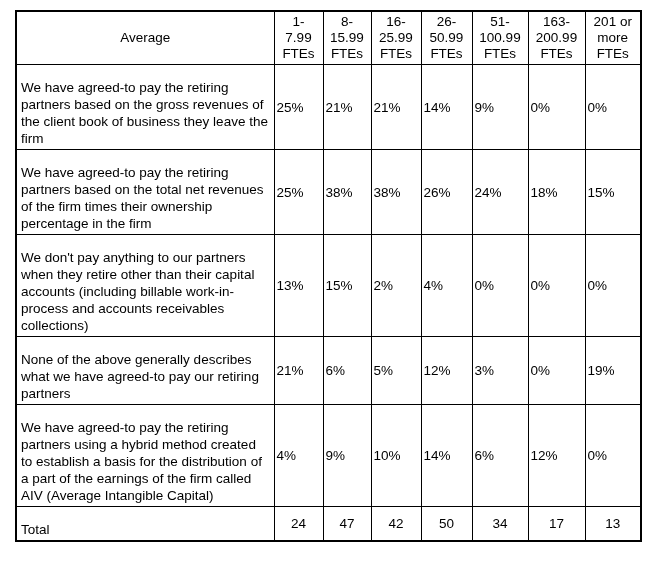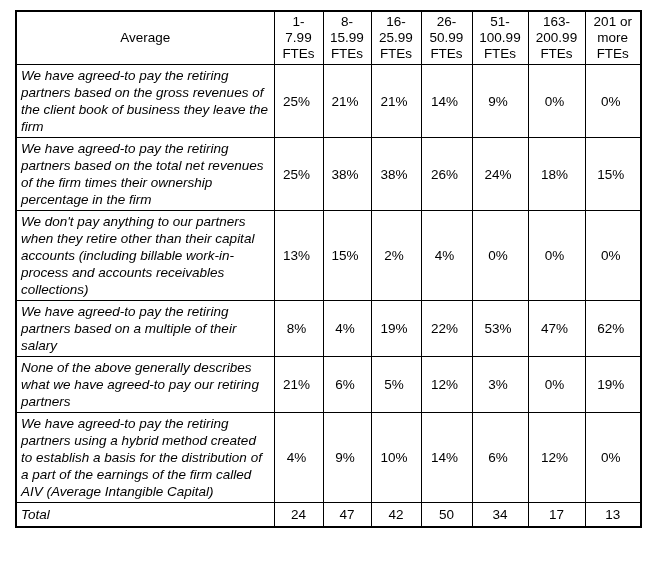--- a/index.html
+++ b/index.html
@@ -38,26 +38,25 @@
     text-align: center;
     vertical-align: middle;
     white-space: pre-line;
     line-height: 16px;
     height: 50px;
     padding: 2px 2px;
   }
   td.ans {
     text-align: left;
     vertical-align: middle;
-    padding: 2px 5px 2px 4px;
+    padding: 14px 5px 2px 4px;
     line-height: 17px;
-    font-style: italic;
   }
   td.val {
-    text-align: center;
+    text-align: left;
     vertical-align: middle;
     padding: 0 6px 0 2px;
   }
   td.tval {
     text-align: center;
     vertical-align: middle;
     padding: 0 2px;
   }
   tr.r1 td { height: 72px; }
   tr.r2 td { height: 73px; }
@@ -132,30 +131,20 @@
     <tr class="r3">
       <td class="ans">We don't pay anything to our partners when they retire other than their capital accounts (including billable work-in-process and accounts receivables collections)</td>
       <td class="val">13%</td>
       <td class="val">15%</td>
       <td class="val">2%</td>
       <td class="val">4%</td>
       <td class="val">0%</td>
       <td class="val">0%</td>
       <td class="val">0%</td>
     </tr>
-    <tr class="r4">
-      <td class="ans">We have agreed-to pay the retiring partners based on a multiple of their salary</td>
-      <td class="val">8%</td>
-      <td class="val">4%</td>
-      <td class="val">19%</td>
-      <td class="val">22%</td>
-      <td class="val">53%</td>
-      <td class="val">47%</td>
-      <td class="val">62%</td>
-    </tr>
     <tr class="r6">
       <td class="ans">None of the above generally describes what we have agreed-to pay our retiring partners</td>
       <td class="val">21%</td>
       <td class="val">6%</td>
       <td class="val">5%</td>
       <td class="val">12%</td>
       <td class="val">3%</td>
       <td class="val">0%</td>
       <td class="val">19%</td>
     </tr>

